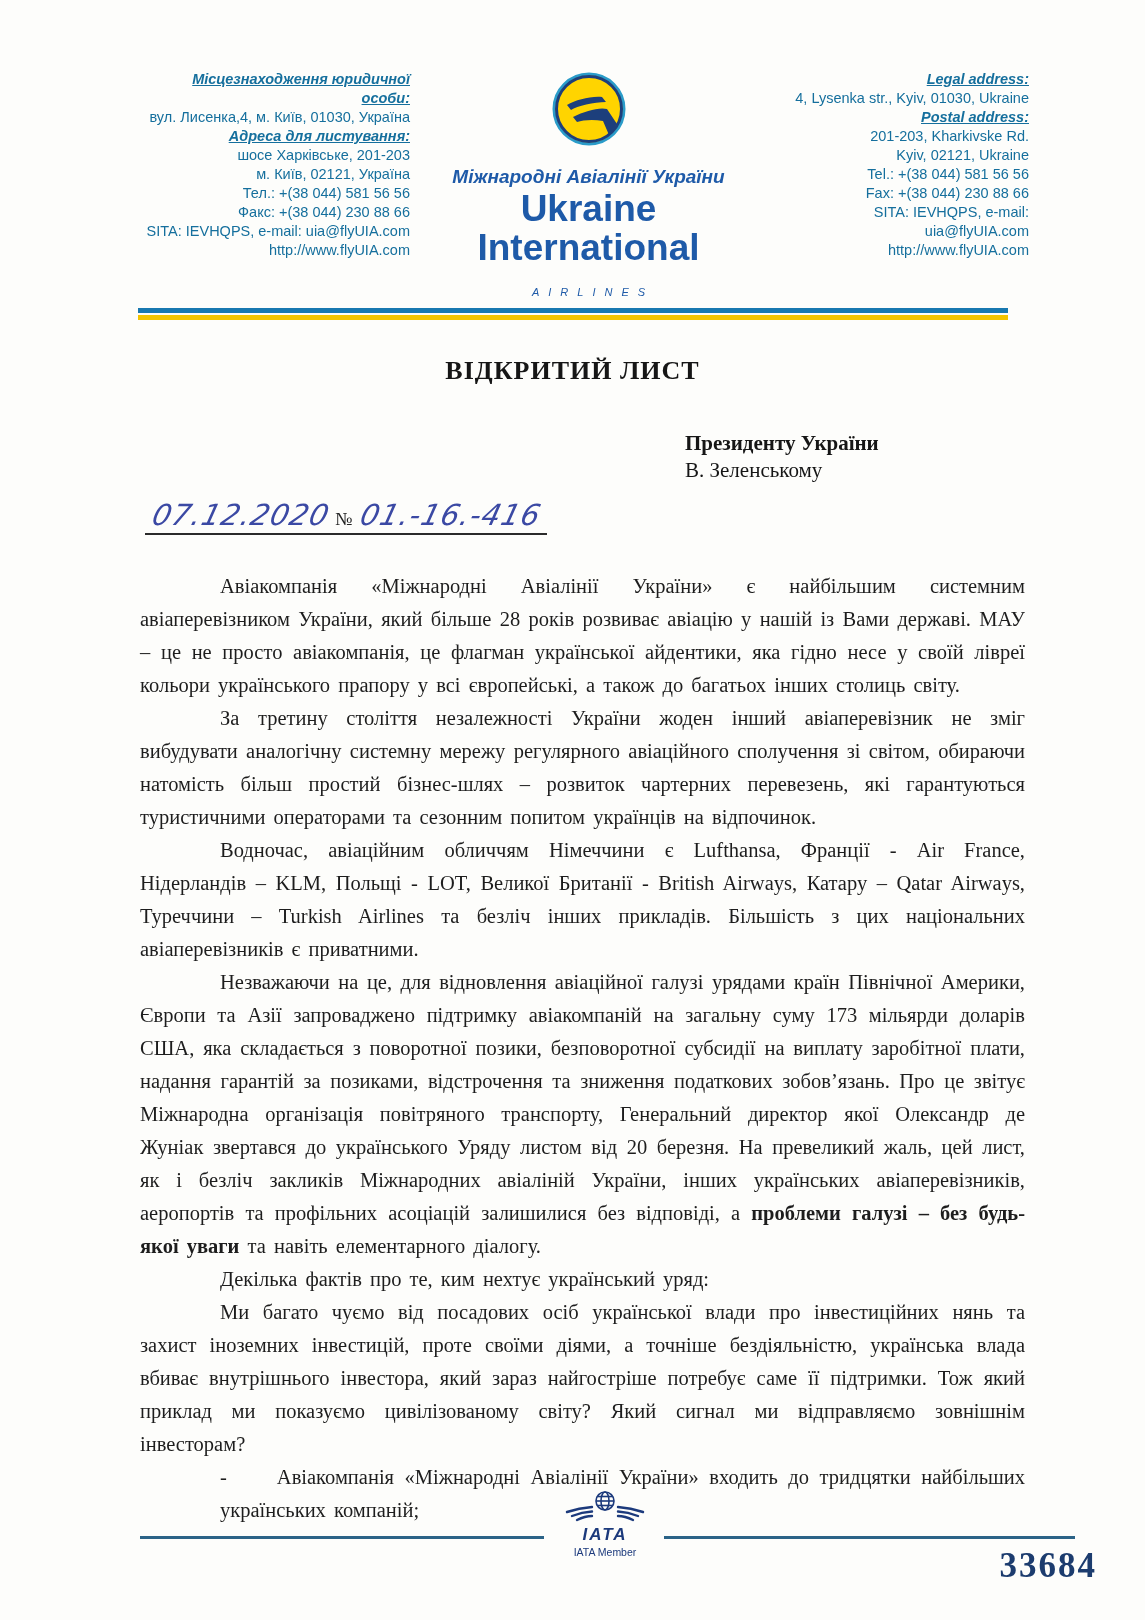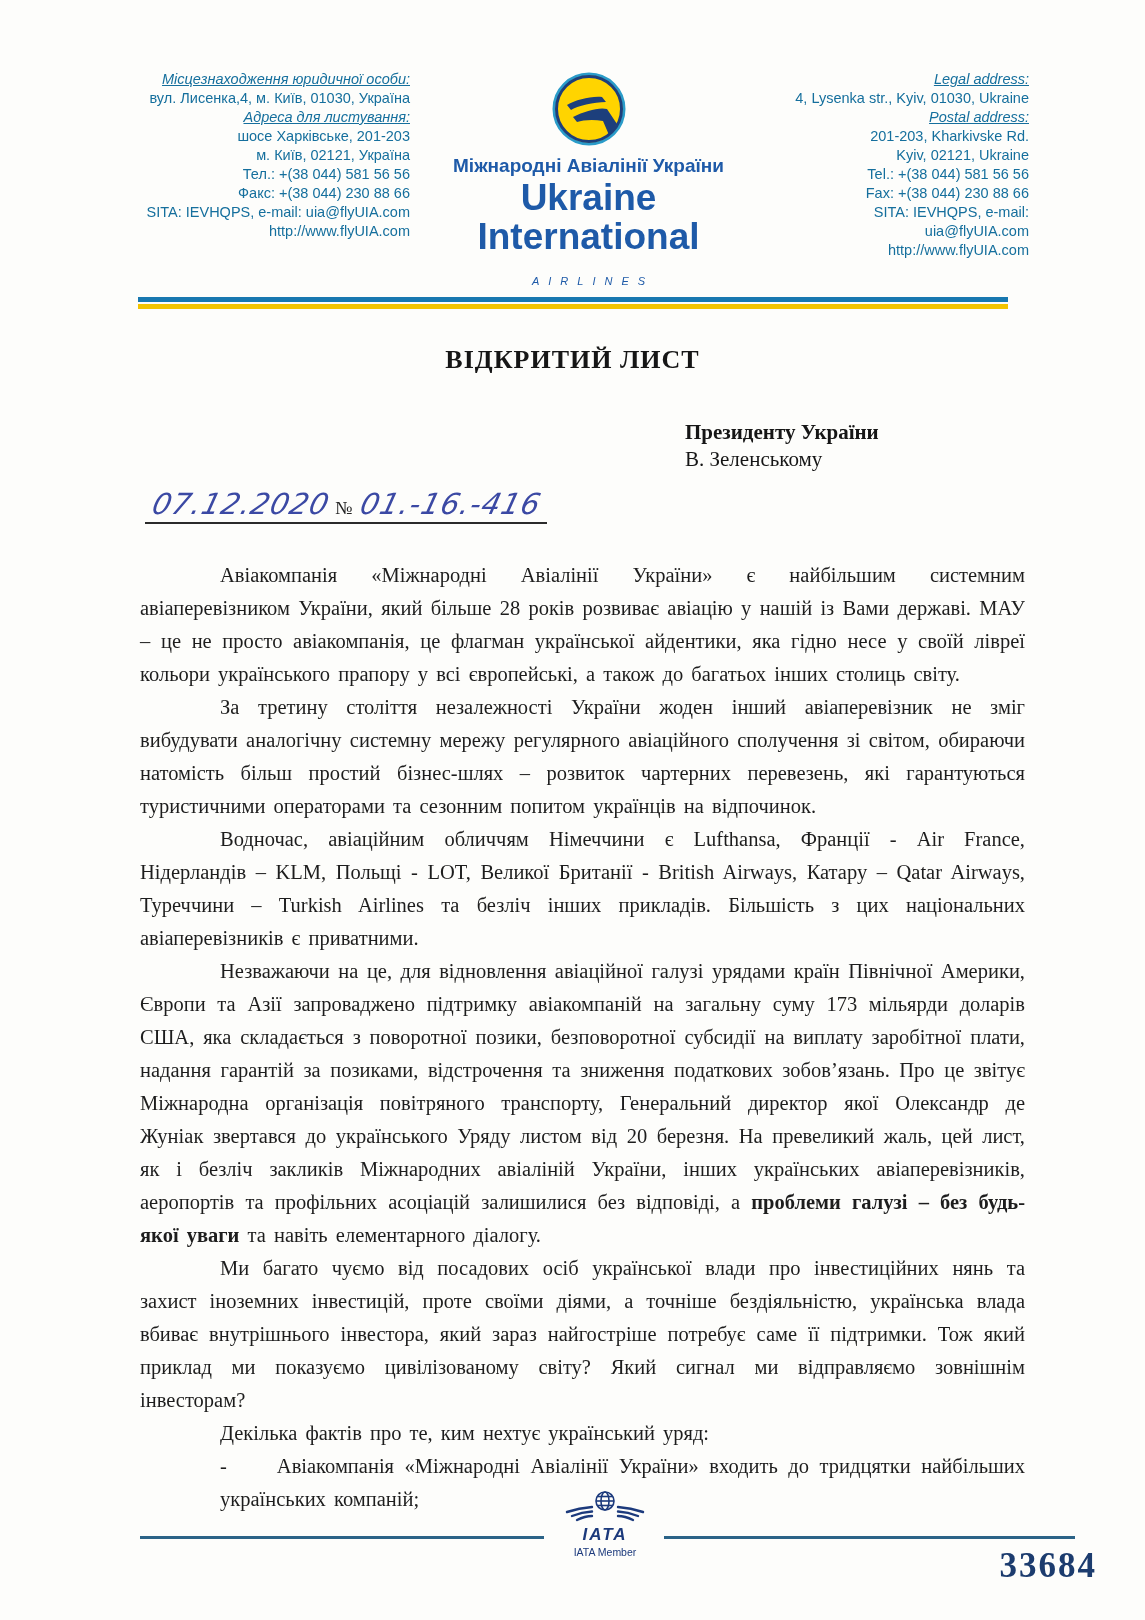--- a/index.html
+++ b/index.html
@@ -8,23 +8,23 @@
     background:#fdfdfb; overflow:hidden;
     font-family:"Liberation Serif",serif; color:#1c1c1c;
   }
 
   
   .header { display:flex; align-items:flex-start; padding:70px 116px 0 140px; box-sizing:border-box; }
   .hdr-col { font-family:"Liberation Sans",sans-serif; font-size:14.5px; line-height:19px; color:var(--teal,#156f9d); }
   .hdr-left  { width:270px; text-align:right; }
   .hdr-right { width:262px; text-align:right; }
   .hdr-center{ flex:1; text-align:center; padding-top:2px; }
-  .hdr-label { font-style:italic; font-weight:normal; text-decoration:underline; }
+  .hdr-label { font-style:italic; font-weight:bold; text-decoration:underline; }
 
-  .logo-uk { color:var(--accent-blue,#1e5aa8); font-family:"Liberation Sans",sans-serif; font-weight:bold; font-size:19px; margin-top:5px; }
+  .logo-uk { color:var(--accent-blue,#1e5aa8); font-family:"Liberation Sans",sans-serif; font-weight:bold; font-style:italic; font-size:19px; margin-top:16px; }
   .logo-en { color:var(--accent-blue,#1e5aa8); font-family:"Liberation Sans",sans-serif; font-weight:bold; font-size:37px; line-height:1.05; margin-top:2px; }
   .logo-airlines { color:var(--accent-blue,#1e5aa8); font-family:"Liberation Sans",sans-serif; font-style:italic; font-size:11px; letter-spacing:9px; padding-left:9px; margin-top:18px; }
 
   .stripe { margin:10px 137px 0 138px; }
   .stripe-blue   { height:5px; background:var(--stripe_blue,#1878b0); }
   .stripe-gap    { height:2px; }
   .stripe-yellow { height:5px; background:var(--stripe_yellow,#f3c400); }
 
   
   .title { text-align:center; margin-top:36px; font-weight:bold; font-size:26px; letter-spacing:1px; color:#161616; }
@@ -119,22 +119,22 @@
   <div class="refline">
     <span class="hw-seg first"><span class="hw">07.12.2020</span></span><span class="hw-seg mid"><span class="no-sign">№</span></span><span class="hw-seg second"><span class="hw">01.-16.-416</span></span>
   </div>
 
 
   <div class="body">
     <p class="para"><span>Авіакомпанія «Міжнародні Авіалінії України» є найбільшим системним авіаперевізником України, який більше 28 років розвиває авіацію у нашій із Вами державі. МАУ – це не просто авіакомпанія, це флагман української айдентики, яка гідно несе у своїй лівреї кольори українського прапору у всі європейські, а також до багатьох інших столиць світу.</span></p>
     <p class="para"><span>За третину століття незалежності України жоден інший авіаперевізник не зміг вибудувати аналогічну системну мережу регулярного авіаційного сполучення зі світом, обираючи натомість більш простий бізнес-шлях – розвиток чартерних перевезень, які гарантуються туристичними операторами та сезонним попитом українців на відпочинок.</span></p>
     <p class="para"><span>Водночас, авіаційним обличчям Німеччини є Lufthansa, Франції - Air France, Нідерландів – KLM, Польщі - LOT, Великої Британії - British Airways, Катару – Qatar Airways, Туреччини – Turkish Airlines та безліч інших прикладів. Більшість з цих національних авіаперевізників є приватними.</span></p>
     <p class="para"><span>Незважаючи на це, для відновлення авіаційної галузі урядами країн Північної Америки, Європи та Азії запроваджено підтримку авіакомпаній на загальну суму 173 мільярди доларів США, яка складається з поворотної позики, безповоротної субсидії на виплату заробітної плати, надання гарантій за позиками, відстрочення та зниження податкових зобов’язань. Про це звітує Міжнародна організація повітряного транспорту, Генеральний директор якої Олександр де Жуніак звертався до українського Уряду листом від 20 березня. На превеликий жаль, цей лист, як і безліч закликів Міжнародних авіаліній України, інших українських авіаперевізників, аеропортів та профільних асоціацій залишилися без відповіді, а </span><span class="b">проблеми галузі – без будь-якої уваги</span><span> та навіть елементарного діалогу.</span></p>
+    <p class="para"><span>Декілька фактів про те, ким нехтує український уряд:</span></p>
     <p class="para"><span>Ми багато чуємо від посадових осіб української влади про інвестиційних нянь та захист іноземних інвестицій, проте своїми діями, а точніше бездіяльністю, українська влада вбиває внутрішнього інвестора, який зараз найгостріше потребує саме її підтримки. Тож який приклад ми показуємо цивілізованому світу? Який сигнал ми відправляємо зовнішнім інвесторам?</span></p>
-    <p class="para"><span>Декілька фактів про те, ким нехтує український уряд:</span></p>
     <p class="para bullet"><span class="dash">-</span><span class="gap"></span><span>Авіакомпанія «Міжнародні Авіалінії України» входить до тридцятки найбільших  українських компаній;</span></p>
   </div>
 
   <div class="footer-line fl-left"></div>
   <div class="footer-line fl-right"></div>
 
   <div class="iata">
     <svg width="92" height="34" viewBox="0 0 92 34">
       <g stroke="#1c3a7c" fill="none" stroke-width="1.6">
         <circle cx="46" cy="11" r="9"></circle>

